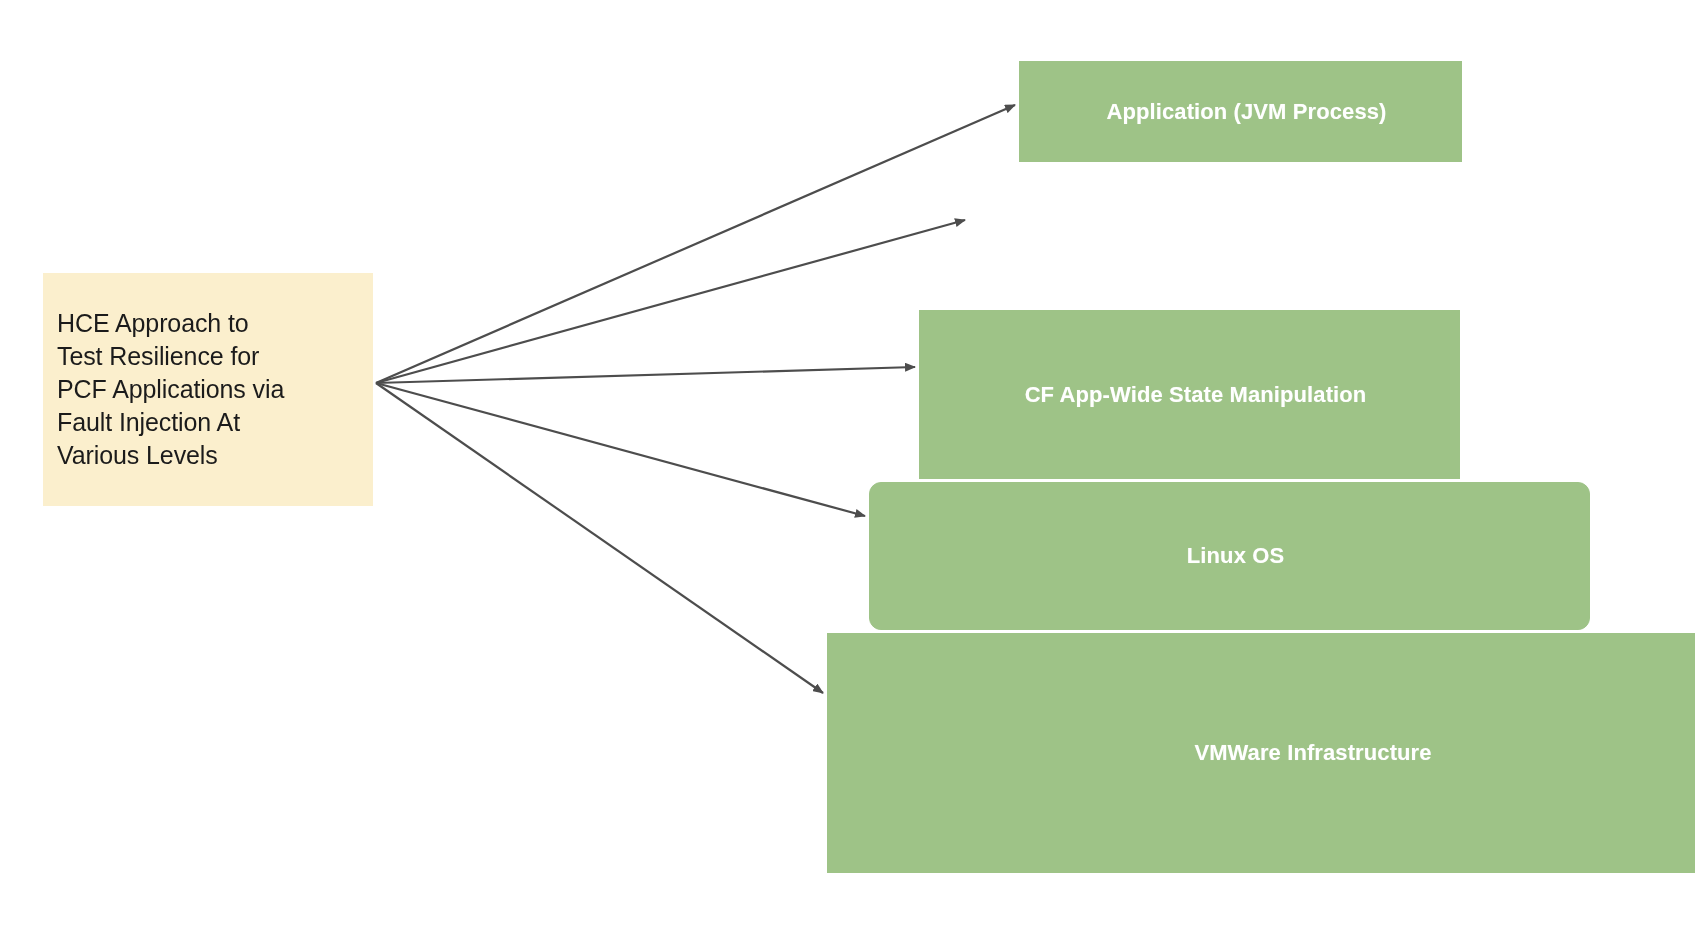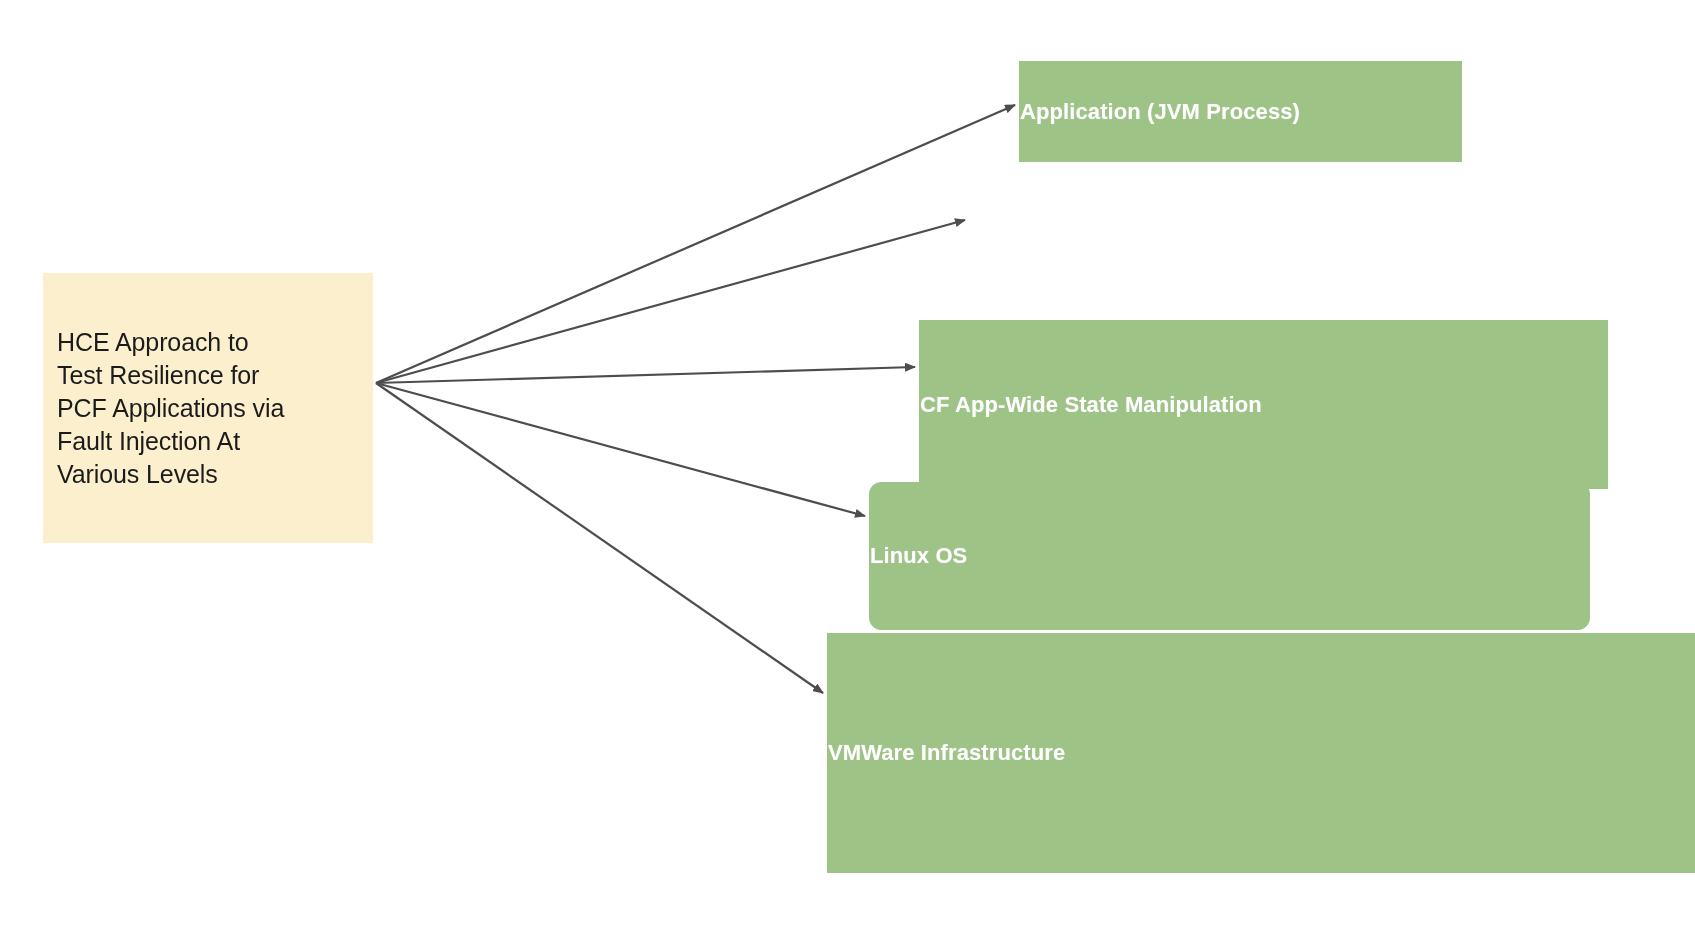--- a/index.html
+++ b/index.html
@@ -25,21 +25,21 @@
     top: 0;
     width: 1695px;
     height: 926px;
     pointer-events: none;
   }
   .note-box {
     position: absolute;
     left: 43px;
     top: 273px;
     width: 330px;
-    height: 270px;
+    height: 233px;
     background: #fbefcd;
     box-sizing: border-box;
     display: flex;
     align-items: center;
     justify-content: flex-start;
   }
   .note-text {
     font-family: "Liberation Sans", sans-serif;
     font-size: 25px;
     line-height: 33px;
@@ -48,21 +48,23 @@
     padding: 0 14px 0 14px;
     white-space: pre-line;
     letter-spacing: -0.1px;
   }
   .layer-box {
     position: absolute;
     background: #9ec387;
     box-sizing: border-box;
     display: flex;
     align-items: center;
+    justify-content: center;
     border: 1px solid #9ec387;
+    padding-left: 12px;
   }
   .layer-label {
     font-family: "Liberation Sans", sans-serif;
     font-weight: bold;
     font-size: 22px;
     color: #ffffff;
     text-align: center;
     letter-spacing: 0.1px;
     text-shadow: 0 0 1px rgba(255,255,255,0.35);
     user-select: none;
@@ -99,21 +101,21 @@
 PCF Applications via
 Fault Injection At
 Various Levels</div>
   </div>
 
   <div class="layer-box box-1" style="left: 1019px; top: 61px; width: 443px; height: 101px; background: rgb(158, 195, 135); border-color: rgb(158, 195, 135);">
     <span class="layer-label">Application (JVM Process)</span>
   </div>
 
 
-  <div class="layer-box box-3" style="left: 919px; top: 320px; width: 689px; height: 169px; background: rgb(158, 195, 135); border-color: rgb(158, 195, 135);">
+  <div class="layer-box box-3" style="left: 919px; top: 310px; width: 541px; height: 169px; background: rgb(158, 195, 135); border-color: rgb(158, 195, 135);">
     <span class="layer-label">CF App-Wide State Manipulation</span>
   </div>
 
   <div class="layer-box box-4" style="left: 869px; top: 482px; width: 721px; height: 148px; background: rgb(158, 195, 135); border-color: rgb(158, 195, 135);">
     <span class="layer-label">Linux OS</span>
   </div>
 
   <div class="layer-box box-5" style="left: 827px; top: 633px; width: 960px; height: 240px; background: rgb(158, 195, 135); border-color: rgb(158, 195, 135);">
     <span class="layer-label">VMWare Infrastructure</span>
   </div>

